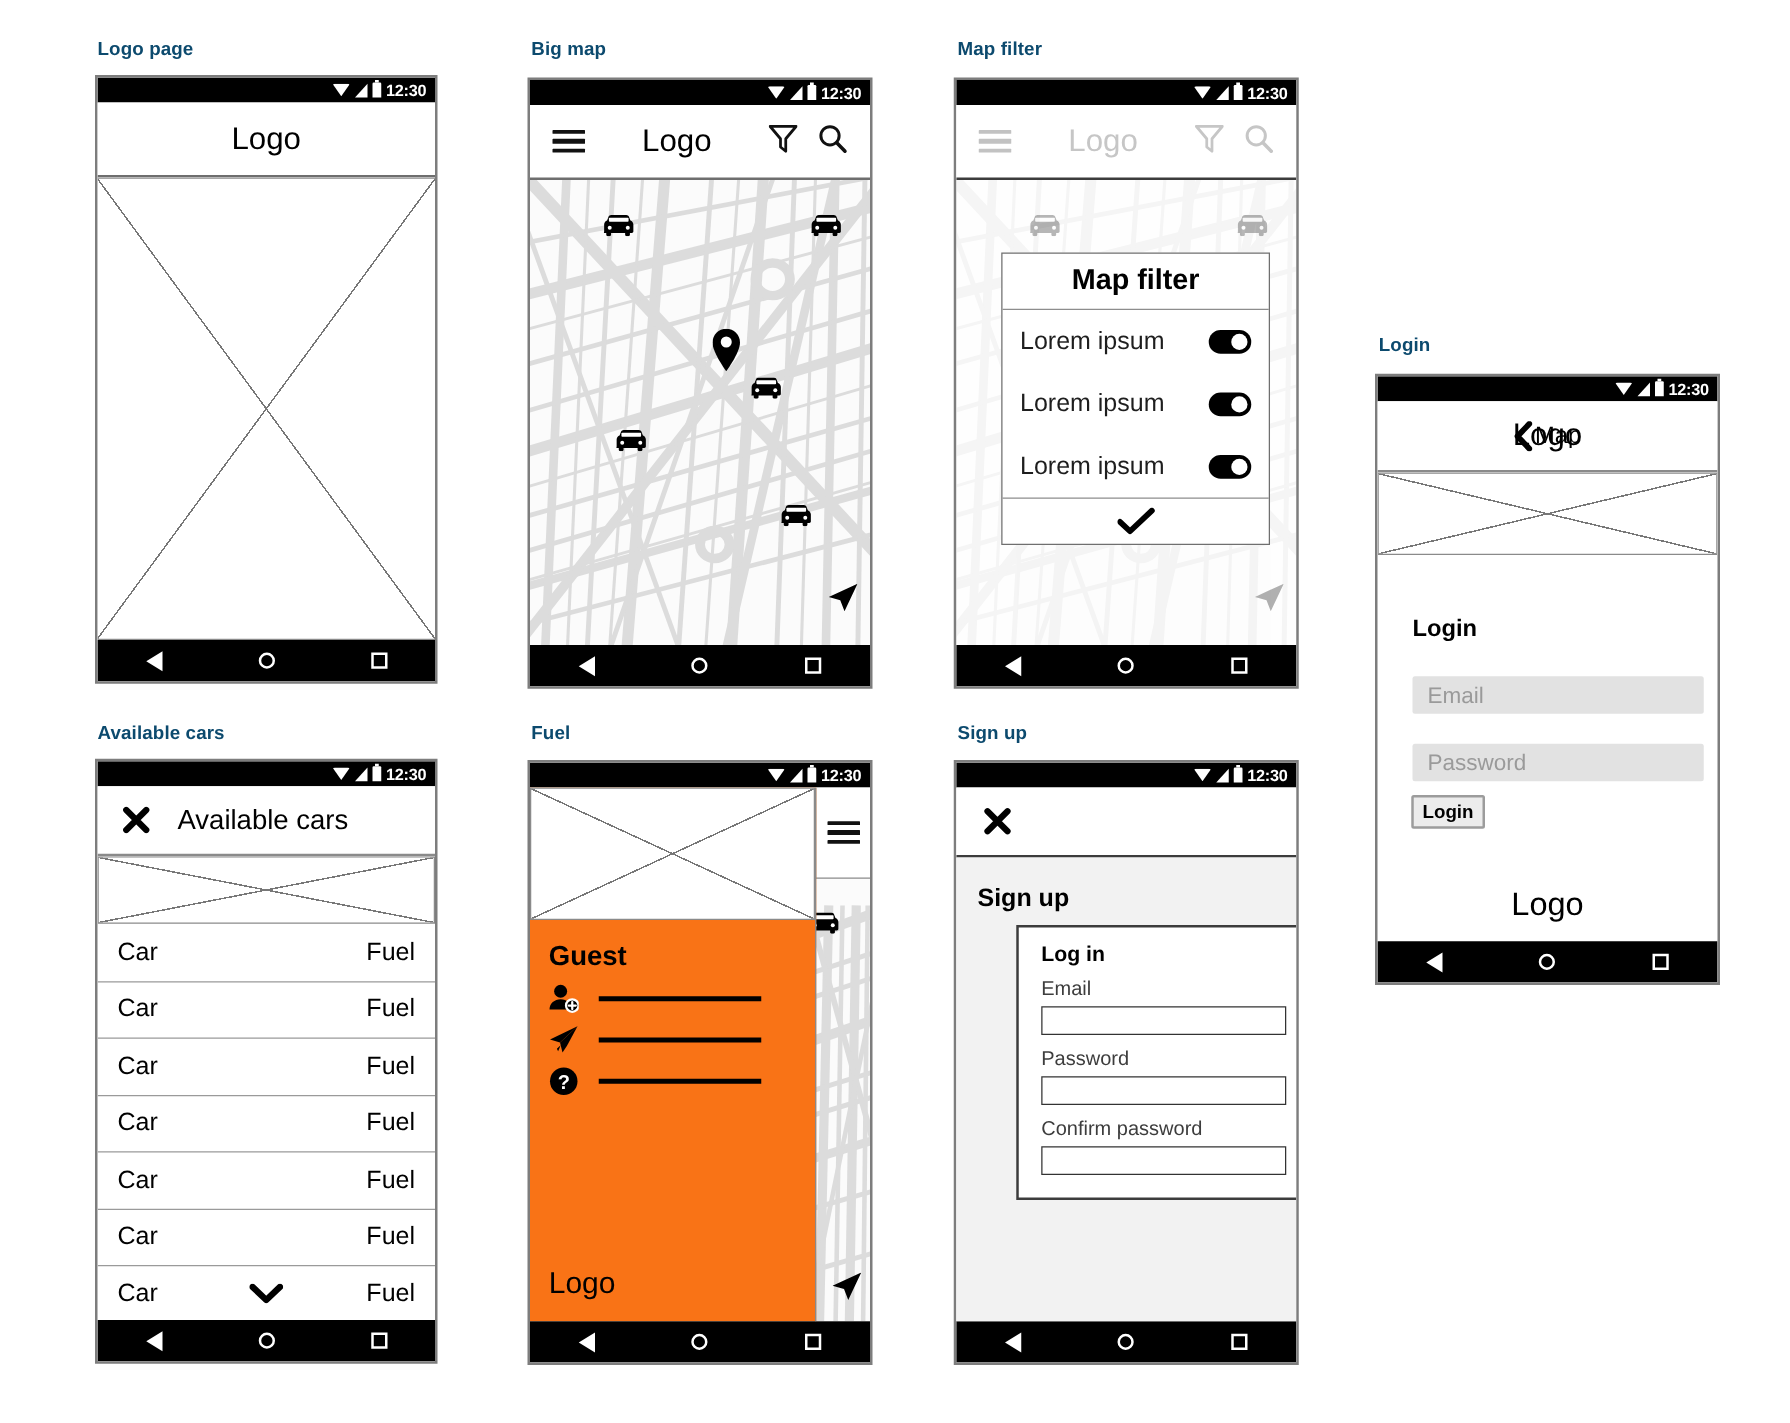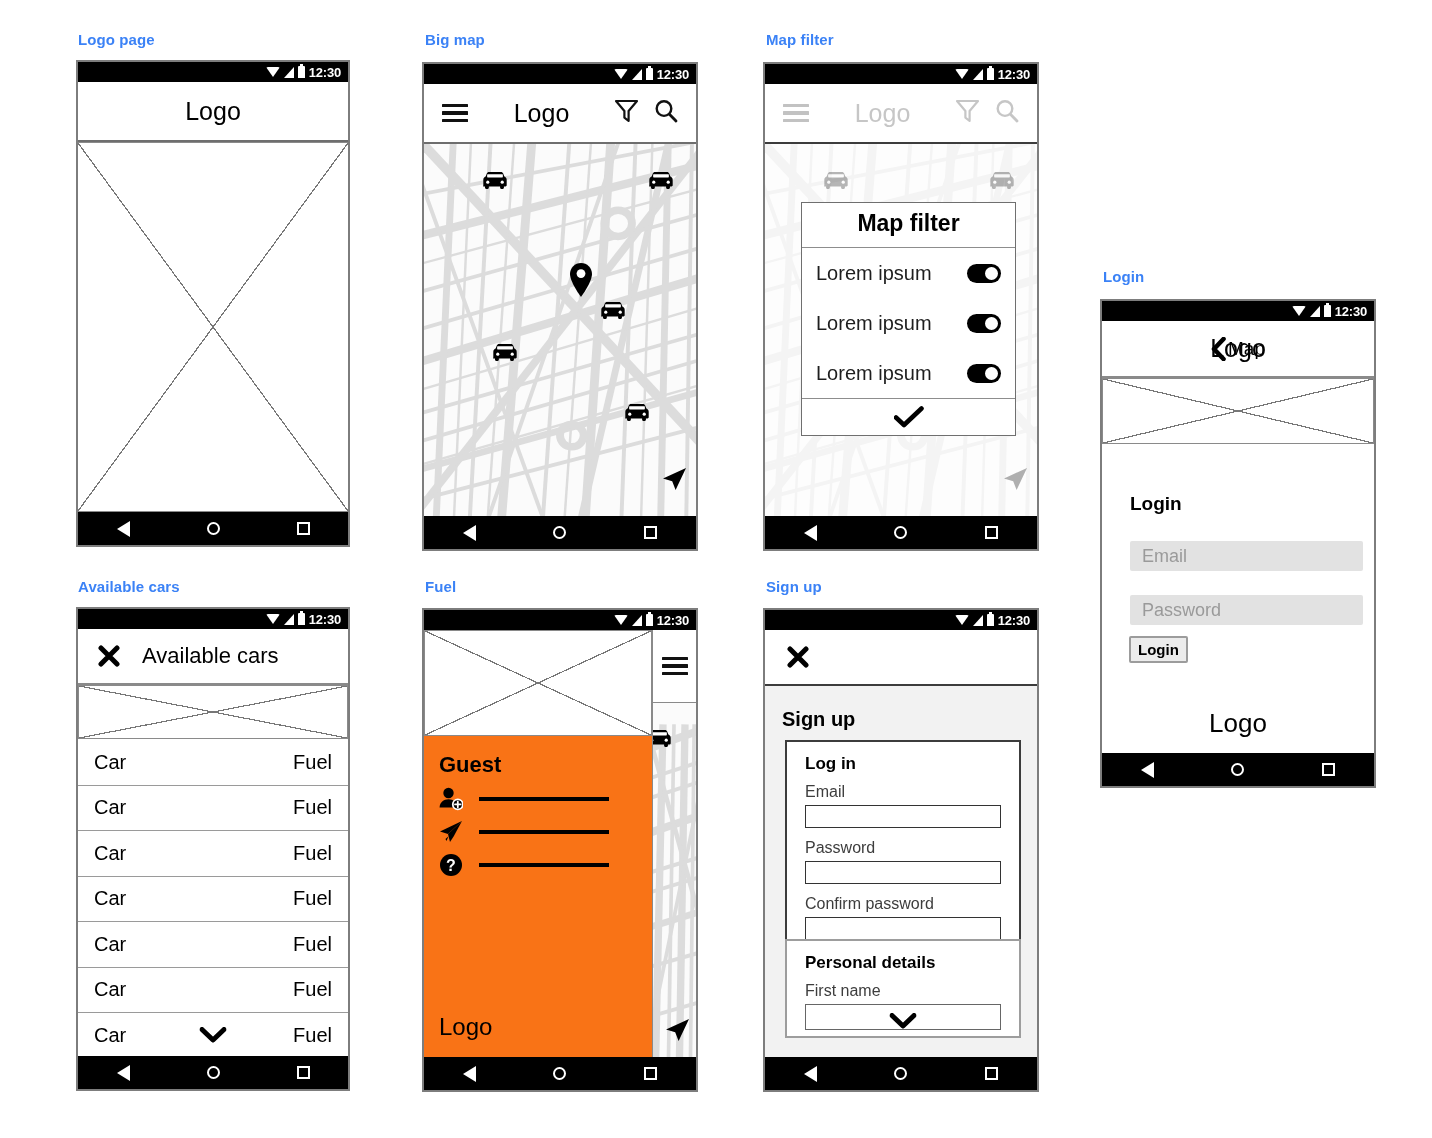--- a/index.html
+++ b/index.html
@@ -14,21 +14,21 @@
     font-family: "Liberation Sans", sans-serif;
     color: #000;
     overflow: hidden;
   }
 
   
   .caption {
     position: absolute;
     font-size: 15px;
     font-weight: bold;
-    color: #3b82f6;
+    color: #0c4a6e;
     letter-spacing: .1px;
     white-space: nowrap;
   }
 
   
   .phone {
     position: absolute;
     box-sizing: border-box;
     border: 2px solid #7d7d7d;
     background: #fff;
@@ -243,20 +243,21 @@
     border-radius: 2px;
     color: #000;
   }
 
   
   .card {
     background: #fff;
     border: 2px solid #3c3c3c;
     box-sizing: border-box;
     padding: 12px 18px 16px;
+    margin-left: 28px;
   }
   .card h3 { margin: 0 0 9px; font-size: 17px; font-weight: bold; }
   .field-label { font-size: 16px; color: #3d3d3d; margin: 0 0 4px; }
   .field-box {
     height: 21px;
     border: 1.5px solid #333;
     background: #fff;
     margin-bottom: 11px;
     position: relative;
   }
@@ -736,28 +737,19 @@
     <div class="card" style="position:absolute; left:20px; top:54px; width:236px;">
       <h3>Log in</h3>
       <div class="field-label">Email</div>
       <div class="field-box"></div>
       <div class="field-label">Password</div>
       <div class="field-box"></div>
       <div class="field-label">Confirm password</div>
       <div class="field-box" style="margin-bottom:2px;"></div>
     </div>
 
-    <div class="card" style="position:absolute; left:20px; top:253px; width:236px; border-color:#9d9d9d; padding-bottom:6px;">
-      <h3>Personal details</h3>
-      <div class="field-label">First name</div>
-      <div class="field-box" style="border-color:#666; height:24px; margin-bottom:0;">
-        <svg width="27" height="16" viewBox="0 0 27 16" style="position:absolute; left:50%; top:8px; transform:translateX(-50%);">
-          <path d="M2.5 2.5 L13.5 13 L24.5 2.5" fill="none" stroke="#000" stroke-width="5" stroke-linecap="round" stroke-linejoin="round"></path>
-          </svg>
-      </div>
-    </div>
   </div>
   <div class="navbar">
     <span class="nav-back"></span>
     <span class="nav-home"></span>
     <span class="nav-recent"></span>
   </div>
 </div>
 
 </body></html>

